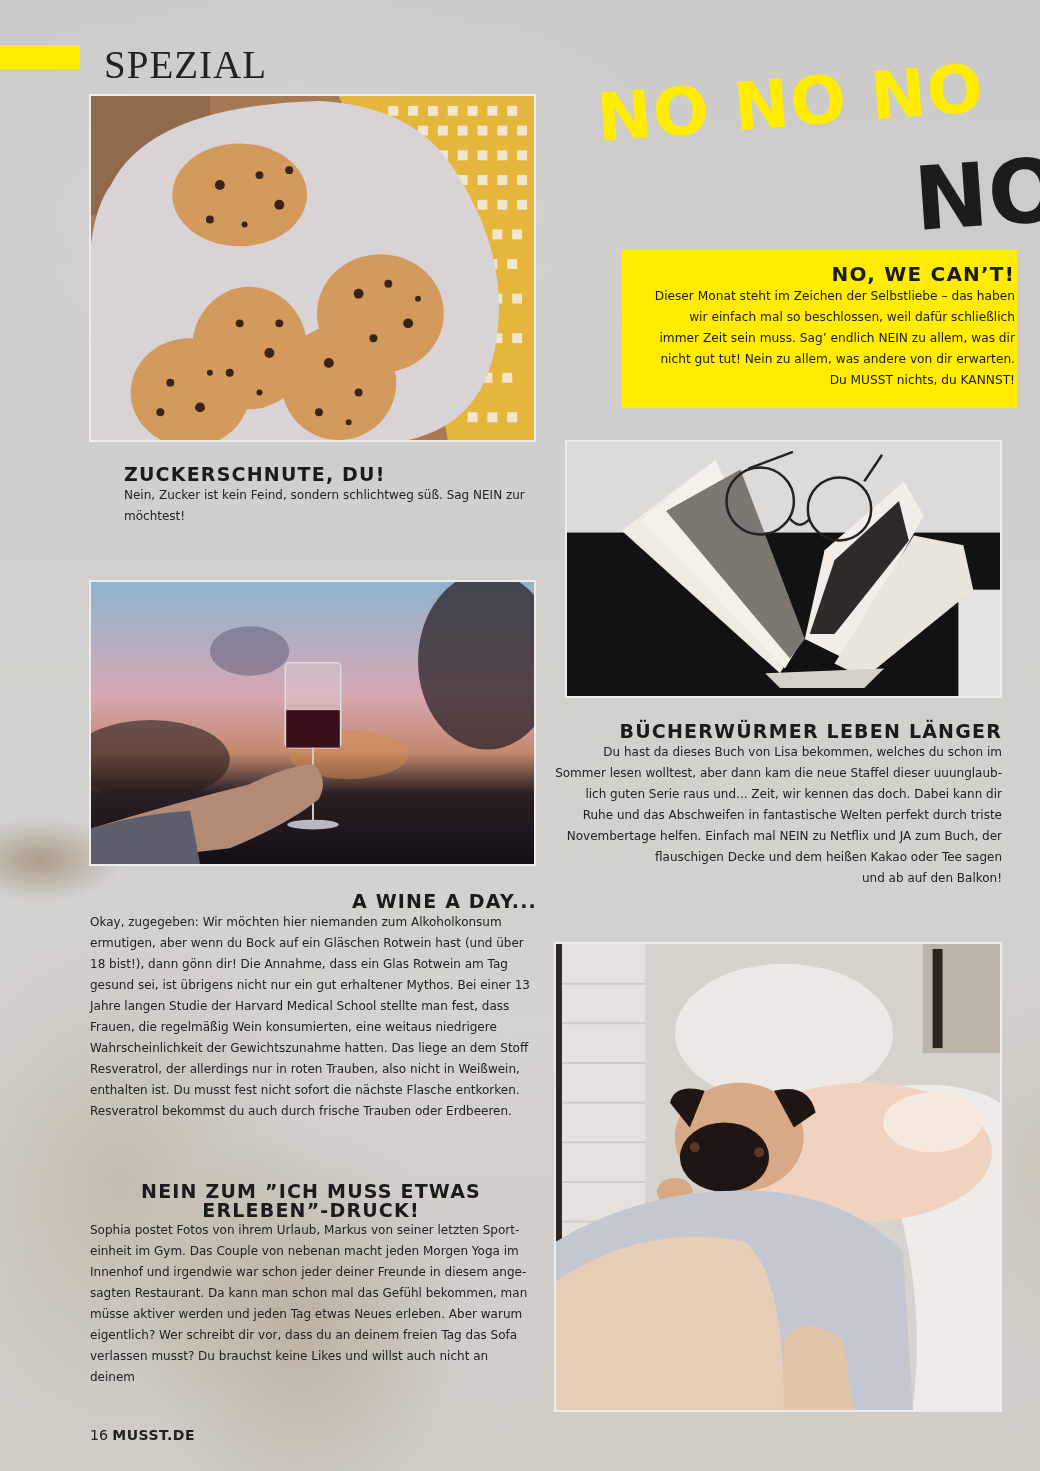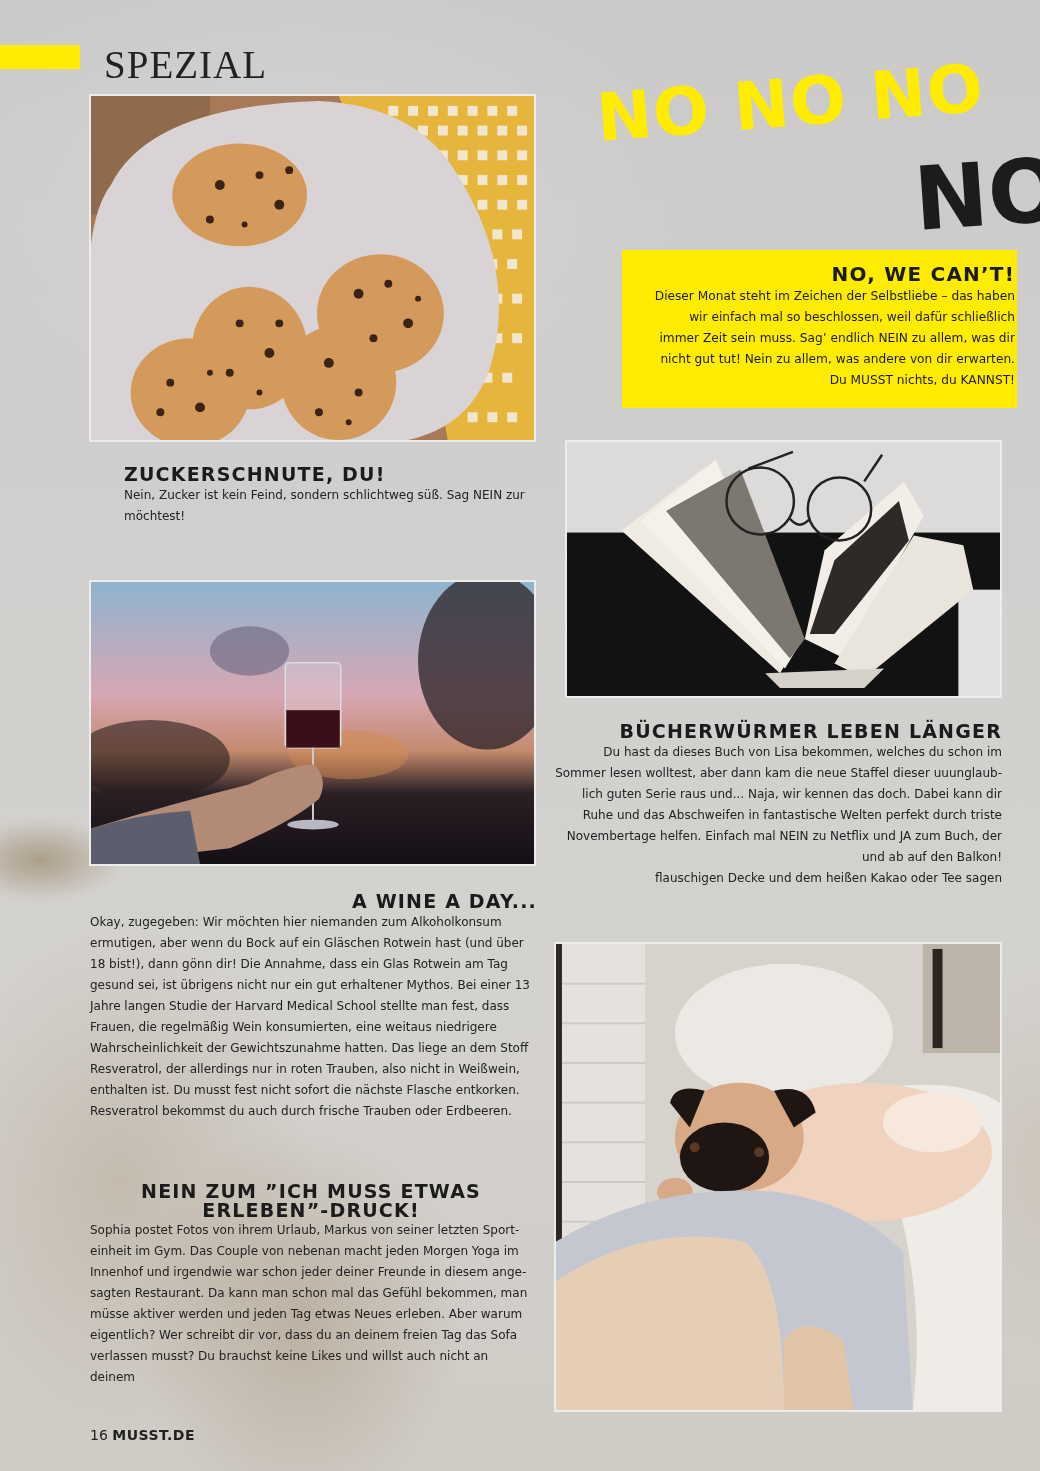--- a/index.html
+++ b/index.html
@@ -204,25 +204,25 @@
         <line x1="183" y1="27" x2="228" y2="10"></line>
         <line x1="300" y1="40" x2="318" y2="13"></line>
       </g>
     </svg>
   </div>
 
   <div class="abs right" style="left:545px; top:720px; width:457px;">
     <div class="heading">BÜCHERWÜRMER LEBEN LÄNGER</div>
     <div class="body-text">Du hast da dieses Buch von Lisa bekommen, welches du schon im</div>
     <div class="body-text">Sommer lesen wolltest, aber dann kam die neue Staffel dieser uuunglaub-</div>
-    <div class="body-text">lich guten Serie raus und... Naja, wir kennen das doch. Dabei kann dir</div>
+    <div class="body-text">lich guten Serie raus und... Zeit, wir kennen das doch. Dabei kann dir</div>
     <div class="body-text">Ruhe und das Abschweifen in fantastische Welten perfekt durch triste</div>
     <div class="body-text">Novembertage helfen. Einfach mal NEIN zu Netflix und JA zum Buch, der</div>
+    <div class="body-text">flauschigen Decke und dem heißen Kakao oder Tee sagen</div>
     <div class="body-text">und ab auf den Balkon!</div>
-    <div class="body-text">flauschigen Decke und dem heißen Kakao oder Tee sagen</div>
   </div>
 
   <div class="abs photo" style="left:89px; top:580px; width:447px; height:286px;">
     <svg viewBox="0 0 447 286" preserveAspectRatio="none">
       <defs>
         <linearGradient id="sky" x1="0" y1="0" x2="0" y2="1">
           <stop offset="0" stop-color="#8fb4cf"></stop>
           <stop offset="0.4" stop-color="#d7a7b4"></stop>
           <stop offset="0.6" stop-color="#c48a6e"></stop>
           <stop offset="0.75" stop-color="#2a1f24"></stop>

